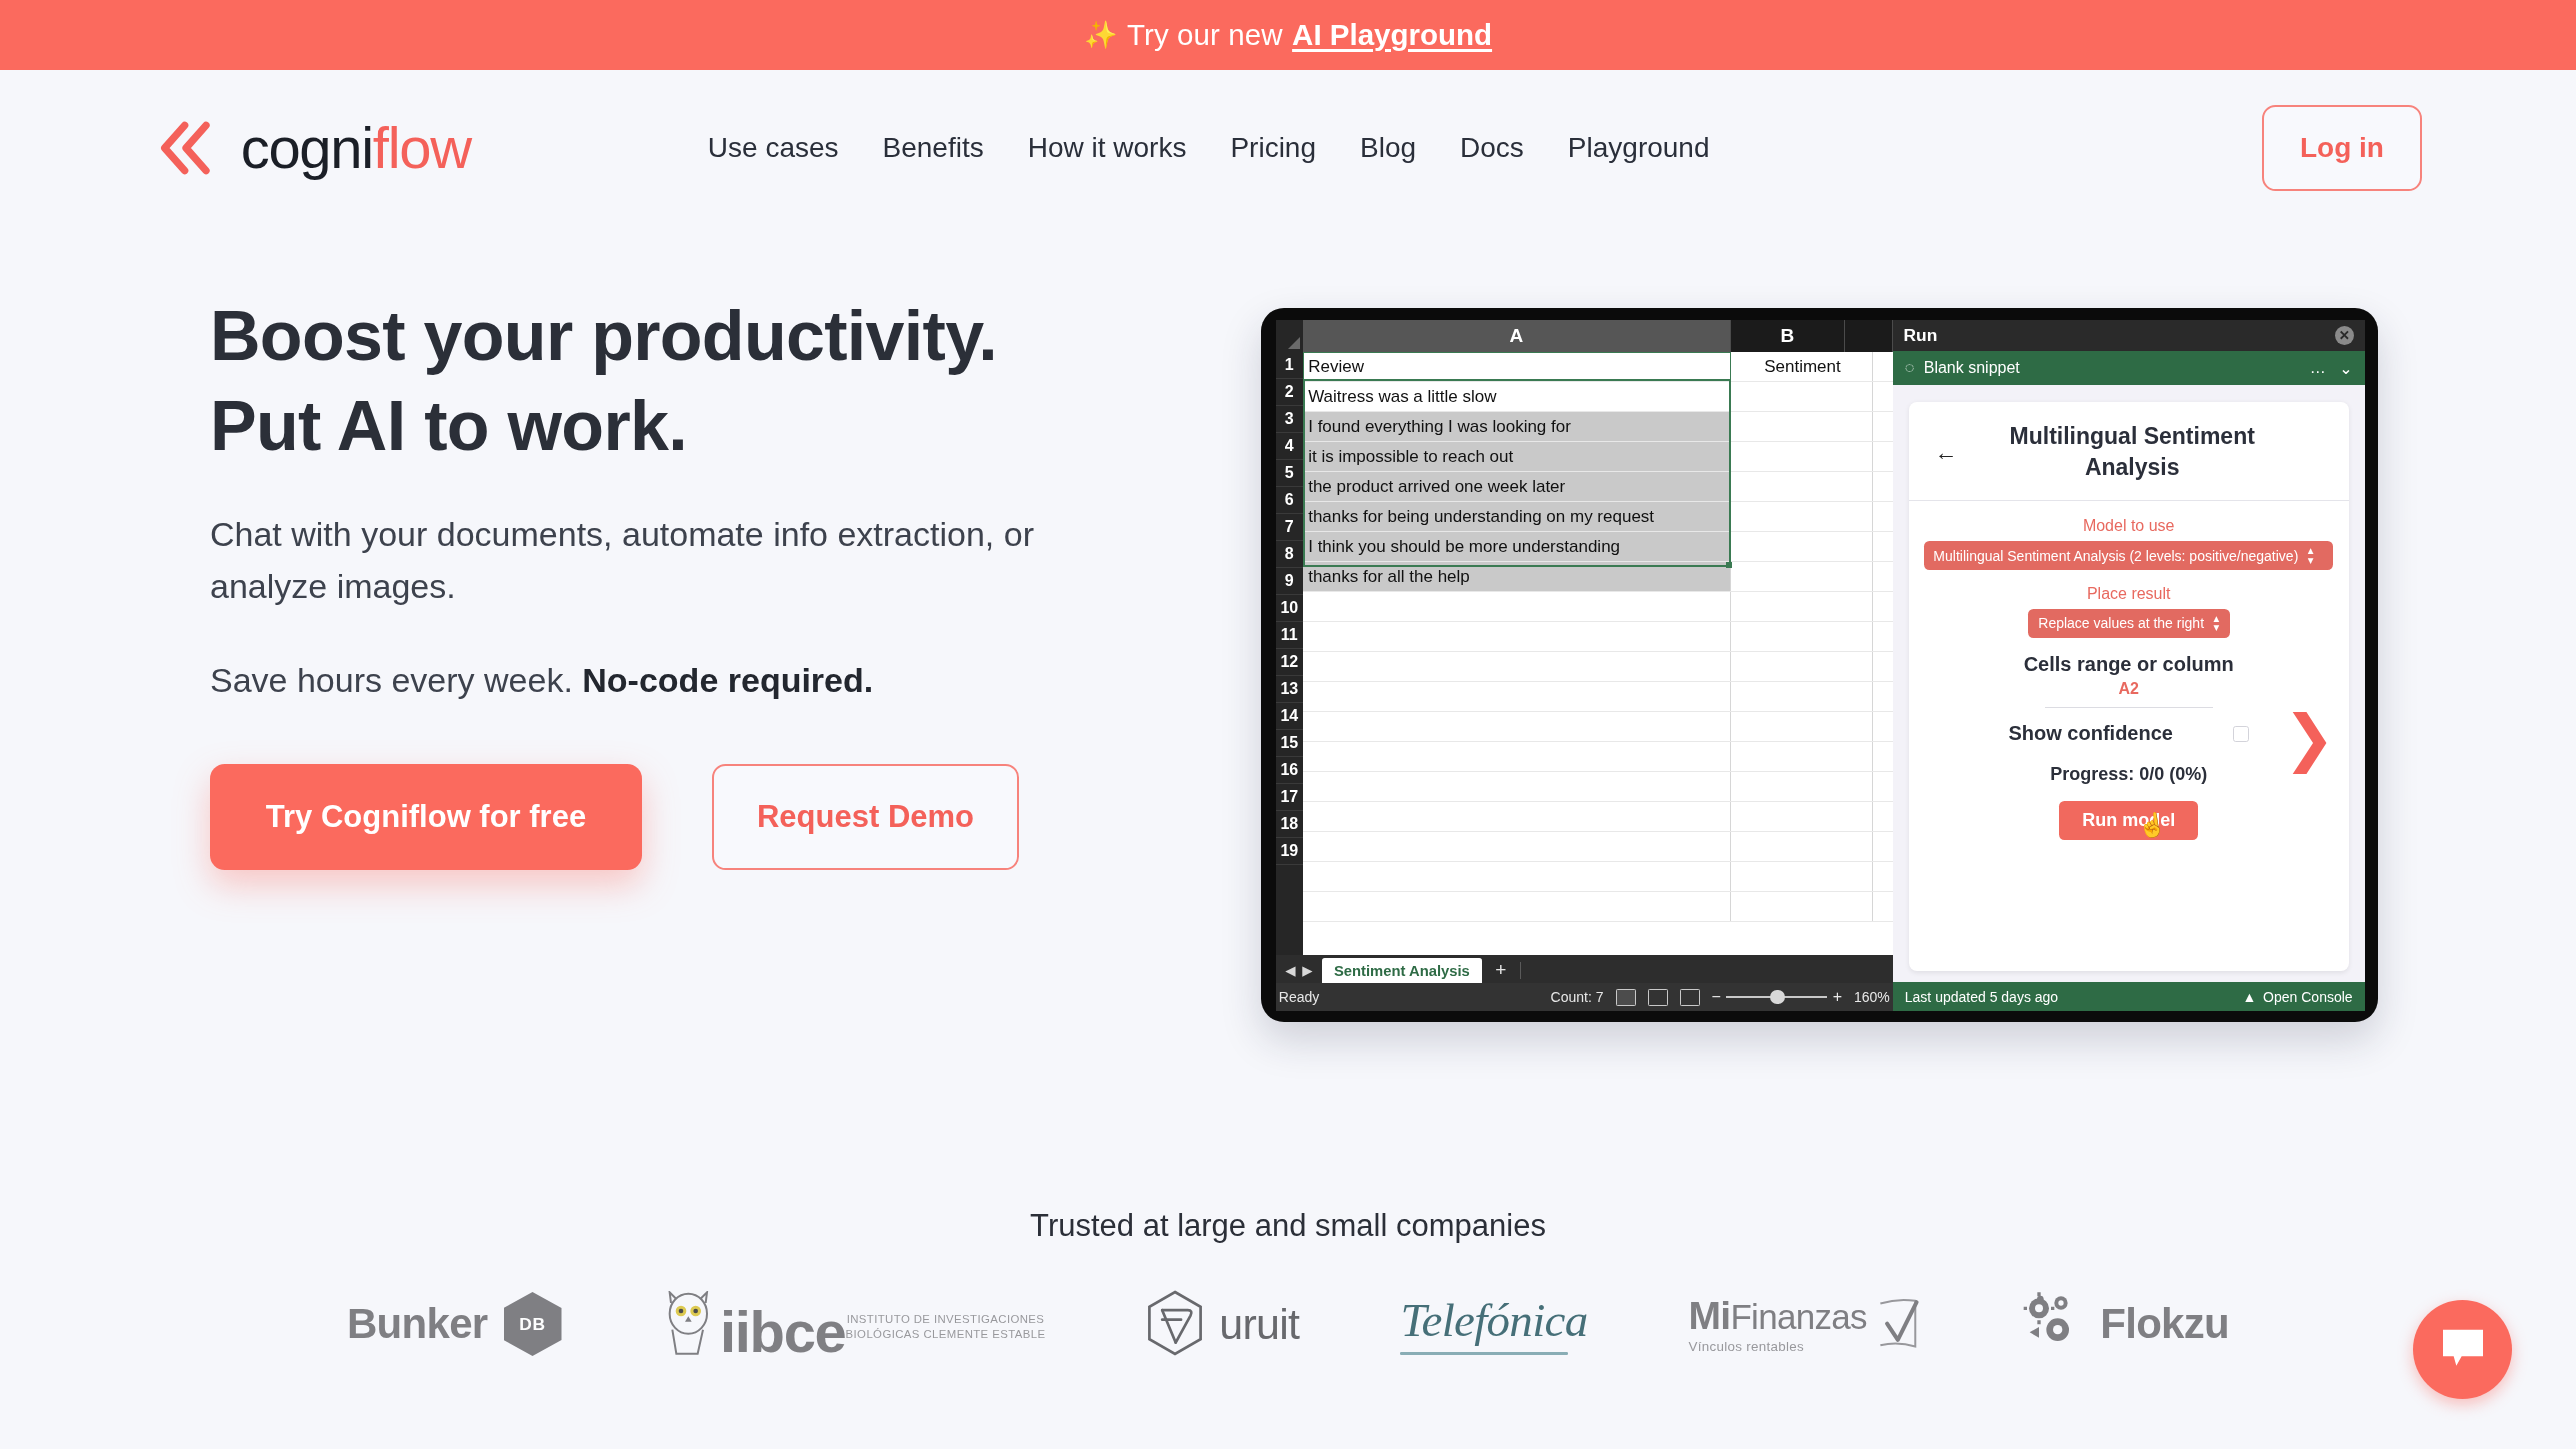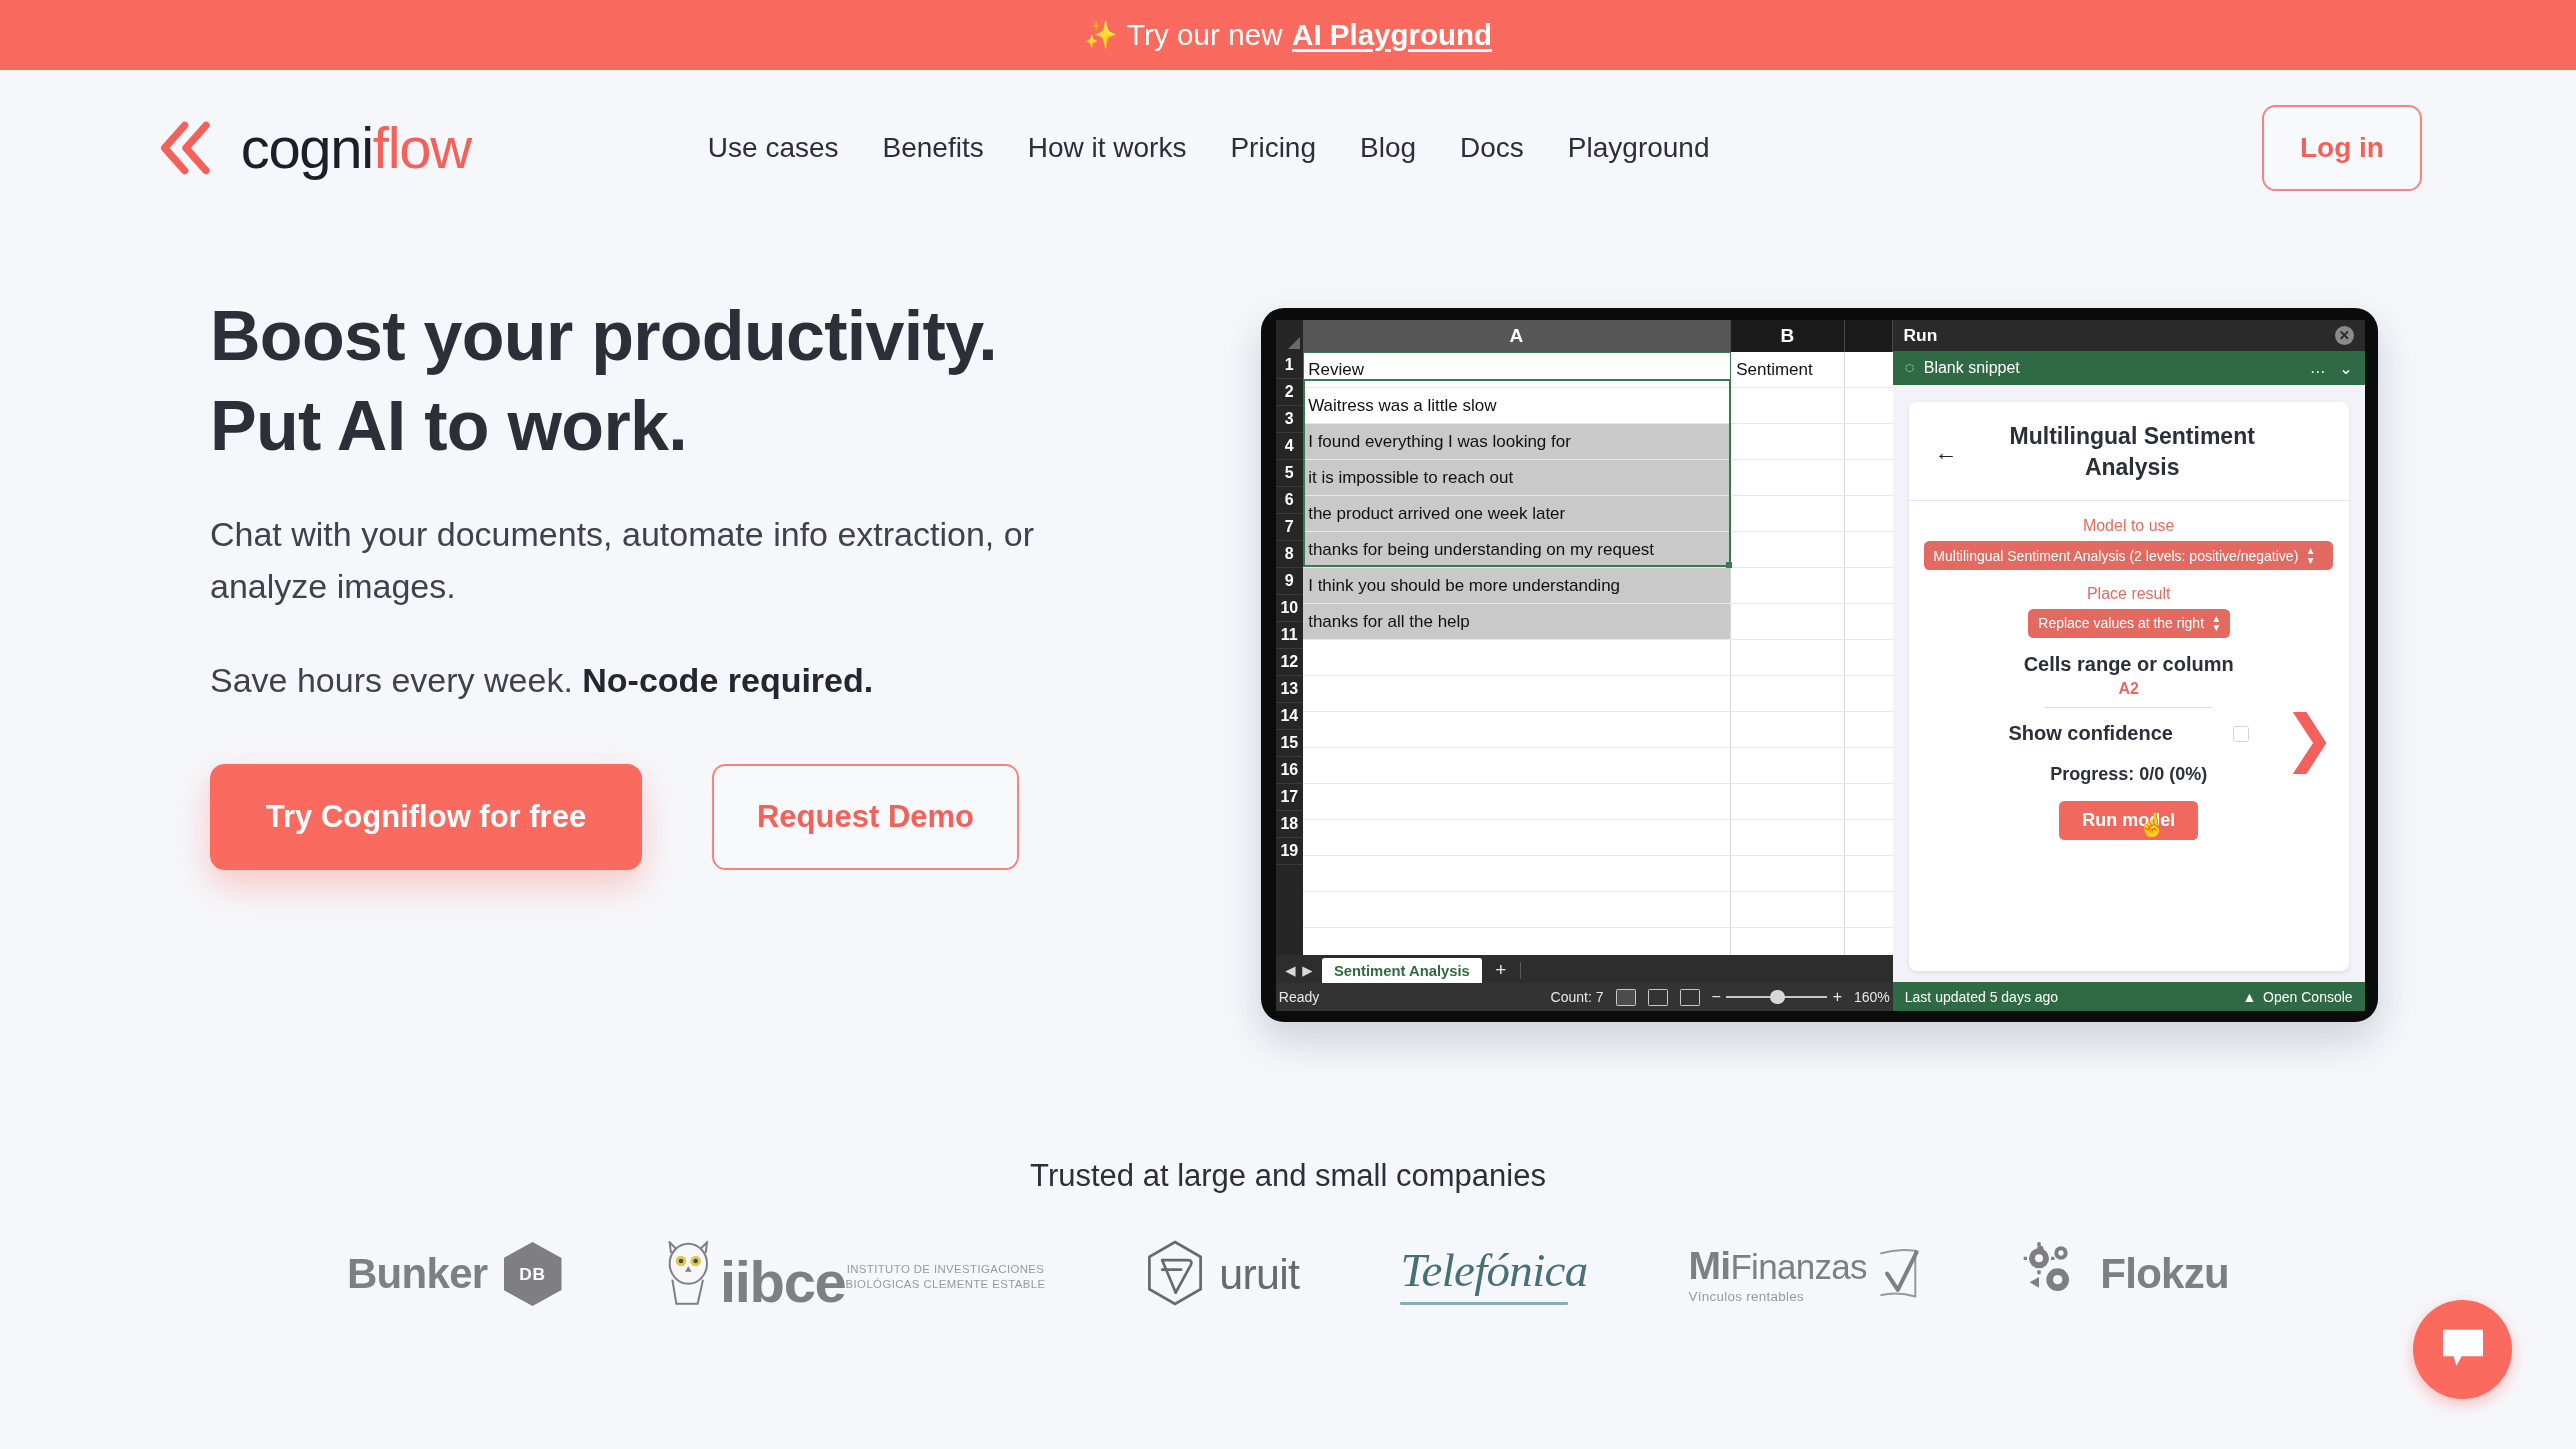--- a/index.html
+++ b/index.html
@@ -118,21 +118,21 @@
   .ch-b{ width:114px; background:#1b1b1b; }
   .ch-c{ flex:1; background:#1b1b1b; }
   .sheet-body{ flex:1; display:flex; position:relative; overflow:hidden; }
   .rowheads{ width:27px; background:#262626; flex:none; }
   .rowhead{
     height:27px; display:flex; align-items:center; justify-content:center;
     color:#fff; font-size:16px; font-weight:700;
     border-bottom:0.7px solid #3a3a3a;
   }
   .grid{ flex:1; position:relative; background:#fff; }
-  .grid-row{ height:36px; display:flex; border-bottom:0.7px solid #e8e8e8; }
+  .grid-row{ height:30px; display:flex; border-bottom:0.7px solid #e8e8e8;gap:28px; }
   .cell-a{
     width:428px; padding-left:5.4px; display:flex; align-items:center;
     font-size:17px; color:#111; border-right:0.7px solid #d6d6d6;
     overflow:hidden; white-space:nowrap;
   }
   .cell-b{
     width:114px; padding-left:5.4px; display:flex; align-items:center;
     font-size:17px; color:#111; border-right:0.7px solid #d6d6d6;
   }
   .cell-c{ flex:1; }
@@ -241,21 +241,21 @@
     font-size:62px; font-weight:300; line-height:1;
   }
   .panel-footer{
     height:29.5px; background:#2e6b45; color:#fff; display:flex; align-items:center;
     padding:0 12px; font-size:14px; flex:none;
   }
   .pf-right{ margin-left:auto; display:flex; align-items:center; gap:6.7px; }
 
   
   .trusted{
-    position:absolute; left:0; top:1158px; width:100%;
+    position:absolute; left:0; top:1208px; width:100%;
     display:flex; flex-direction:column; align-items:center;
   }
   .trusted-title{ font-size:31px; color:#2b2f38; }
   .logo-row{
     margin-top:46px; width:100%; display:flex; align-items:center;
     justify-content:center; gap:101px;
   }
   .client-logo{
     display:flex; align-items:center; justify-content:center;
     color:#6e6e72; opacity:.88;

